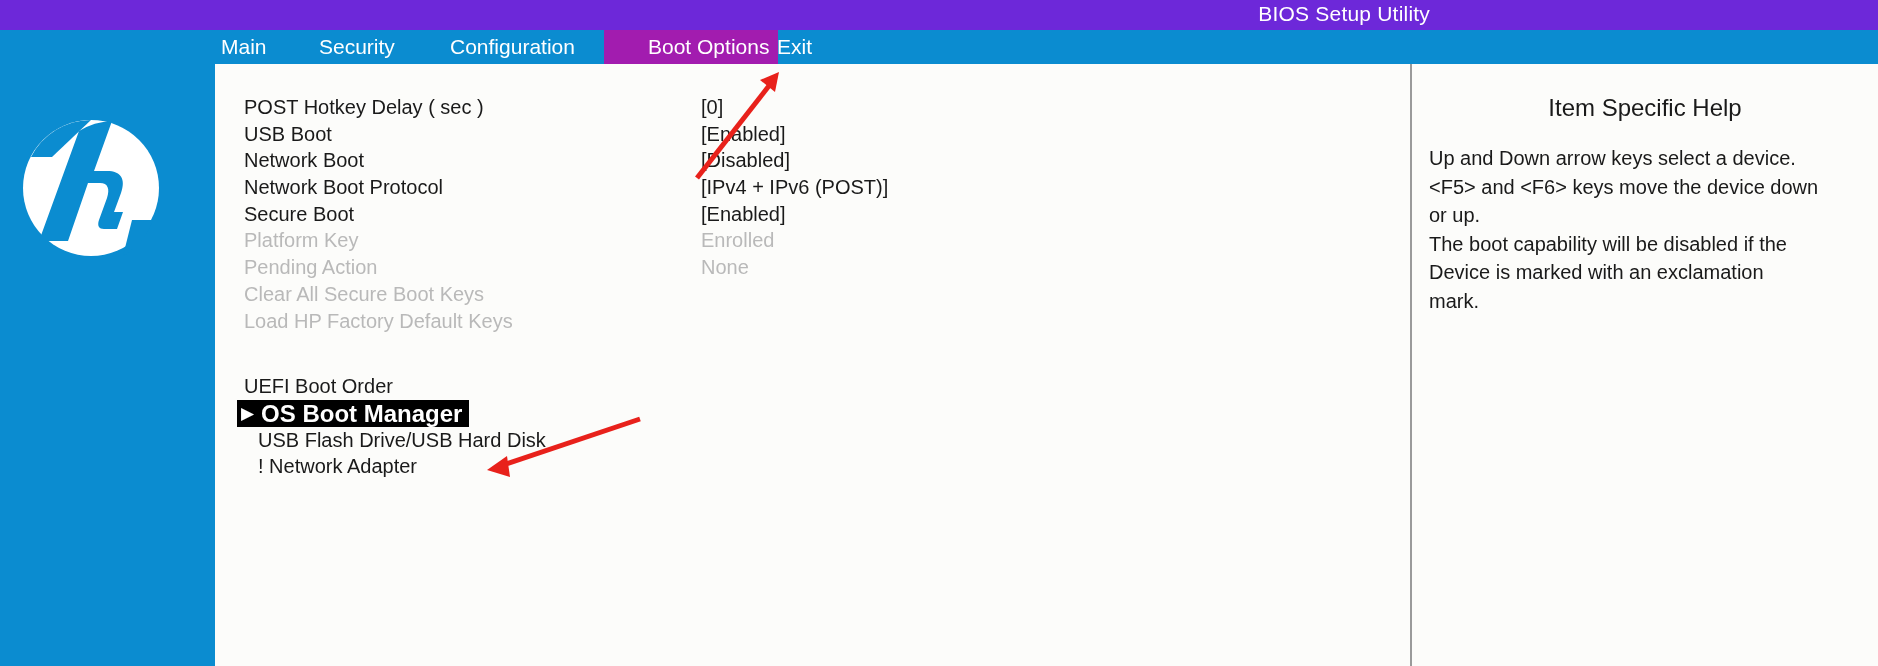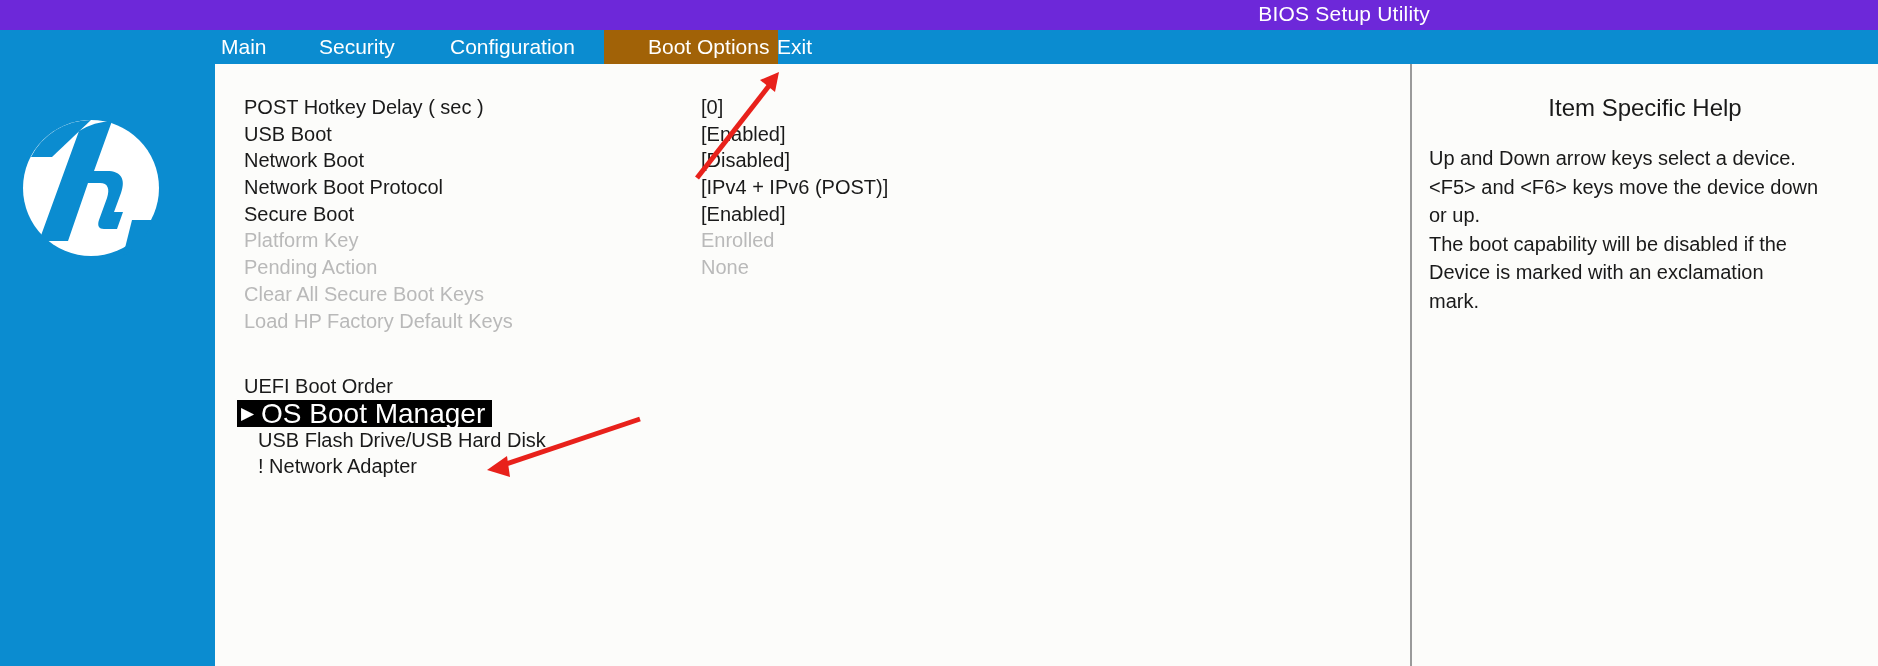--- a/index.html
+++ b/index.html
@@ -53,21 +53,21 @@
     top: 0;
     height: 34px;
     line-height: 34px;
     color: #ffffff;
     font-size: 21px;
     white-space: nowrap;
     padding: 0 9px;
     box-sizing: border-box;
   }
   .tab.selected {
-    background: #a16207;
+    background: #a21caf;
     color: #ffffff;
     padding-left: 44px;
   }
 
   
   #left-rail {
     position: absolute;
     left: 0;
     top: 64px;
     width: 215px;
@@ -188,23 +188,23 @@
   }
   .boot-row.selected .caret {
     color: #ffffff;
     font-size: 17px;
     line-height: 27px;
     margin-right: 7px;
   }
   .boot-row.selected .boot-label-sel {
     position: static;
     color: #ffffff;
-    font-size: 28px;
+    font-size: 24px;
     line-height: 27px;
-    font-weight: 400;
+    font-weight: 700;
   }
 
   
   #help-title {
     position: absolute;
     left: 0;
     top: 30px;
     width: 466px;
     text-align: center;
     font-size: 24px;

